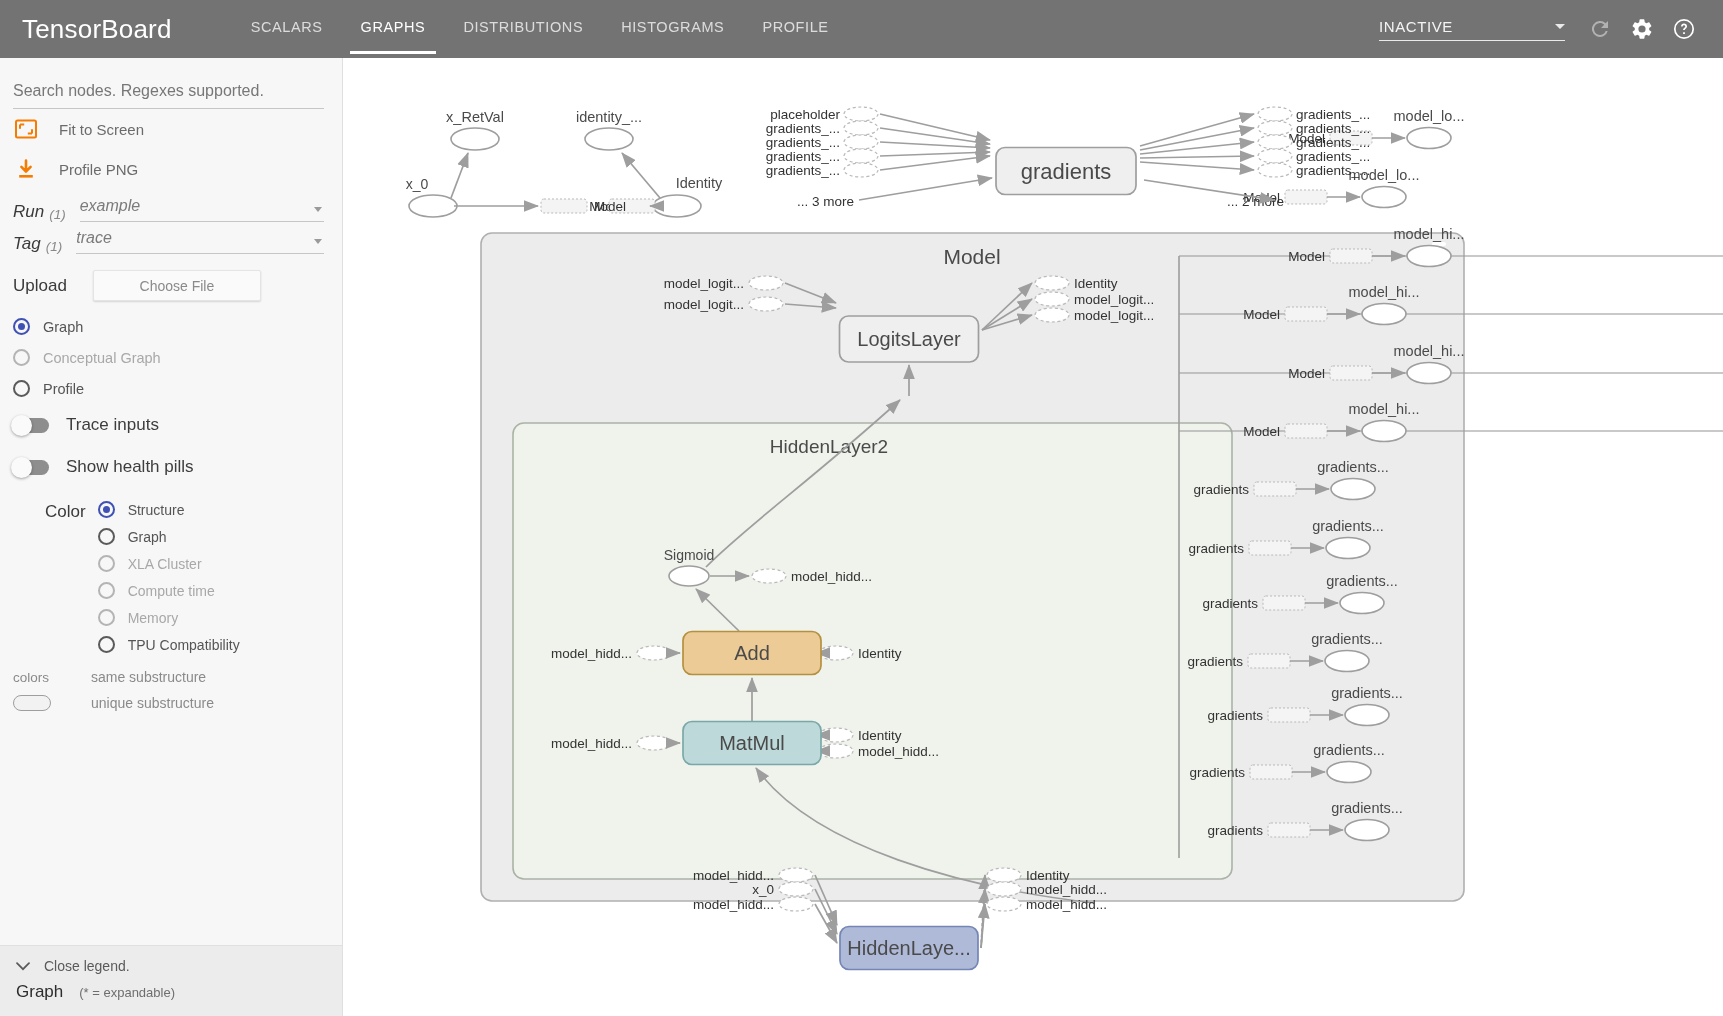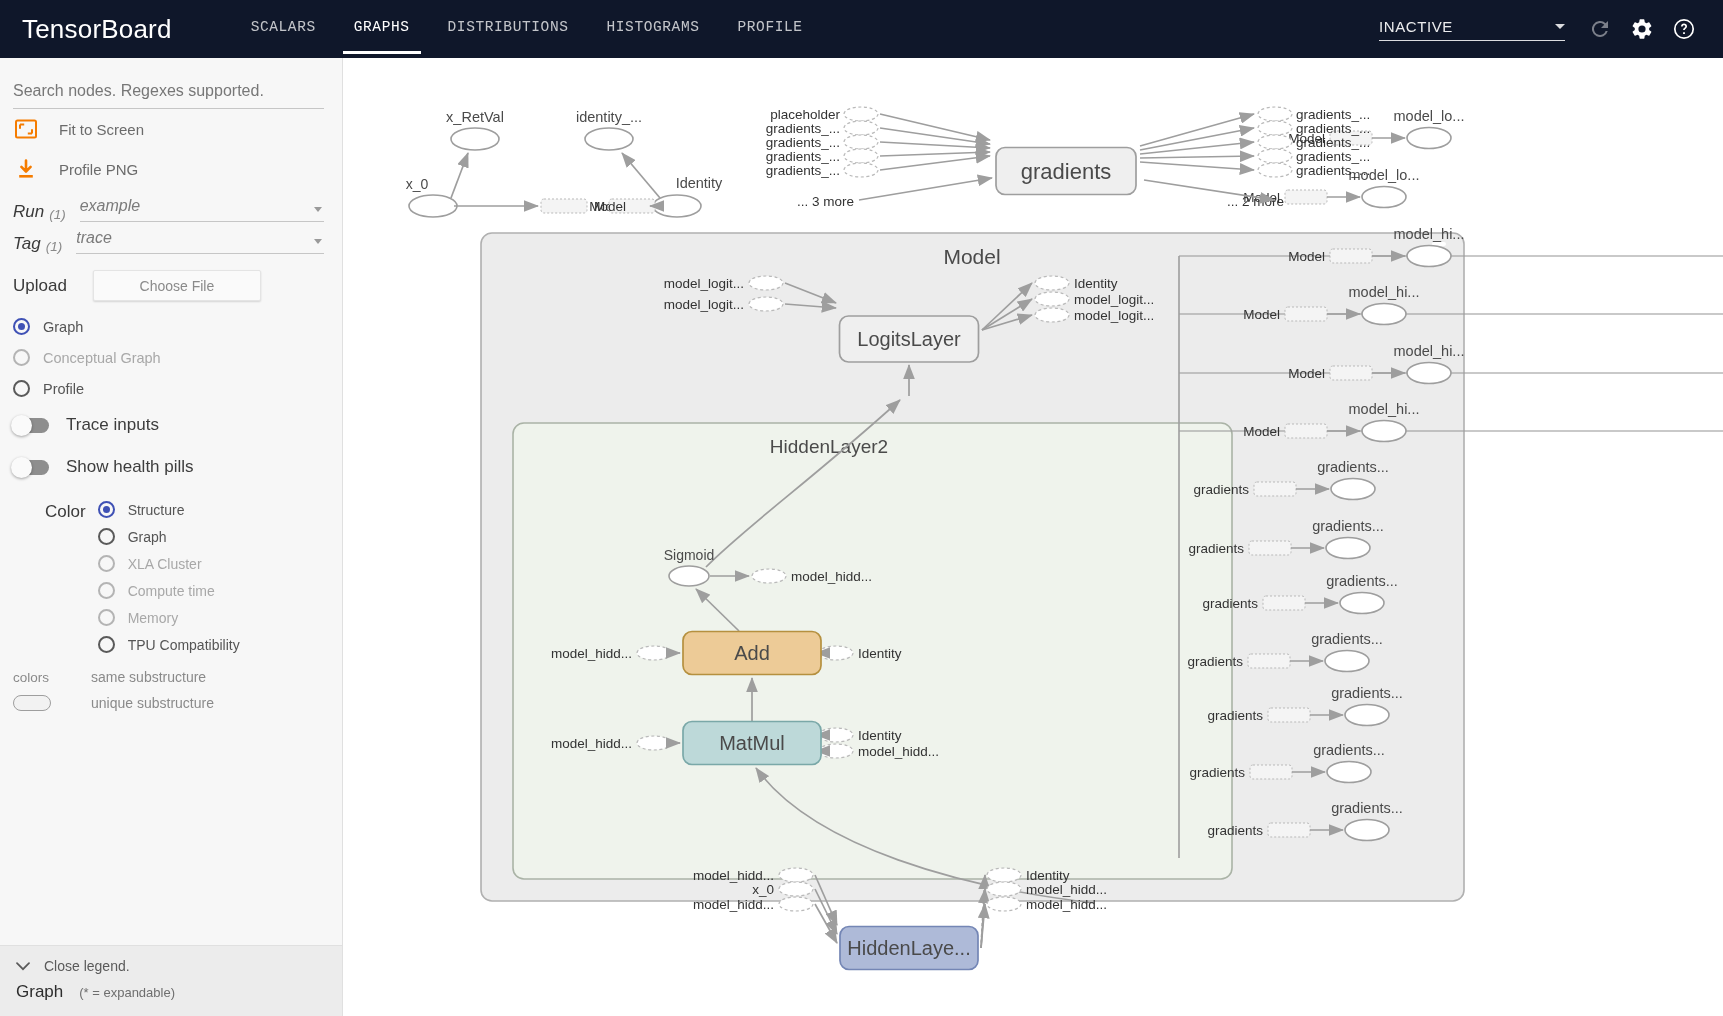--- a/index.html
+++ b/index.html
@@ -8,37 +8,36 @@
     width: 1723px; height: 1016px;
     overflow: hidden;
     font-family: "Liberation Sans", sans-serif;
     background: #fff;
   }
 
   
   #header {
     position: absolute; top: 0; left: 0;
     width: 1723px; height: 58px;
-    background: #0f172a;
+    background: #737373;
     display: flex; align-items: center;
   }
   #brand {
     color: #fff; font-size: 26px; font-weight: 400;
     margin-left: 22px; margin-right: 60px;
     letter-spacing: .2px; white-space: nowrap;
   }
   #navtabs { display: flex; align-items: stretch; height: 58px; }
   .navtab {
     display: flex; align-items: center; justify-content: center;
     padding: 0 19px; height: 54px;
     color: rgba(255,255,255,.75);
     font-size: 14.5px; letter-spacing: .6px;
     cursor: pointer; position: relative;
     white-space: nowrap;
-    font-family: Liberation Mono, monospace;
   }
   .navtab.active { color: #fff; }
   .navtab.active::after {
     content: ""; position: absolute; left: 8px; right: 8px; bottom: 0;
     height: 3px; background: #fff;
   }
   #header-right {
     margin-left: auto; display: flex; align-items: center;
     padding-right: 18px; gap: 0;
   }

